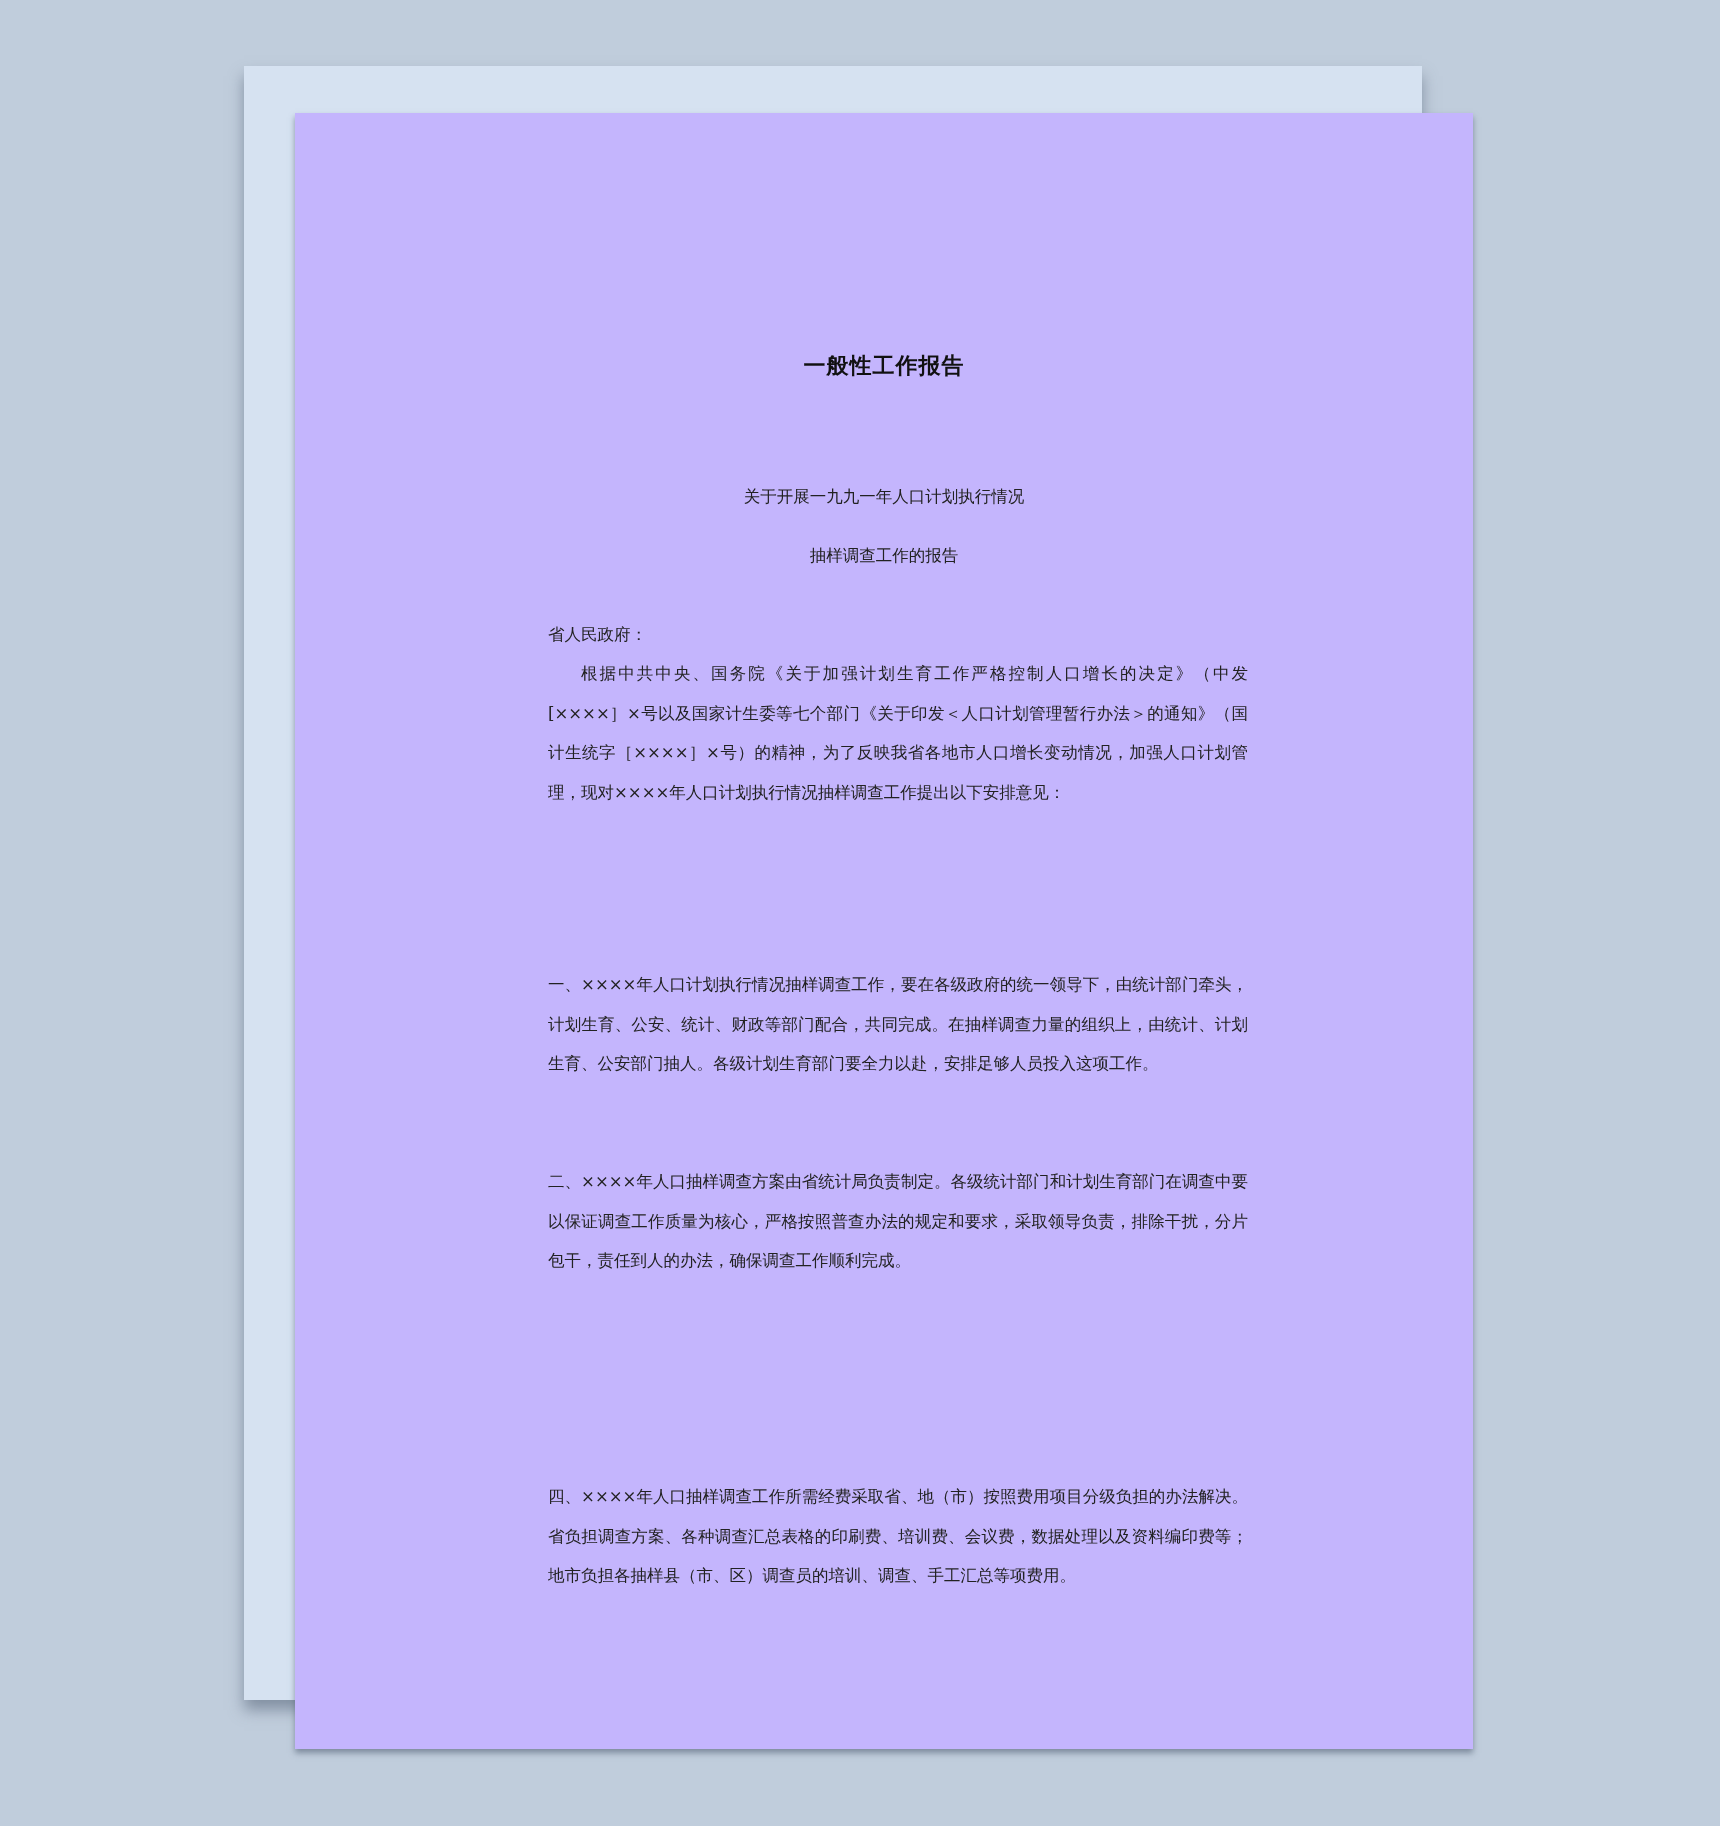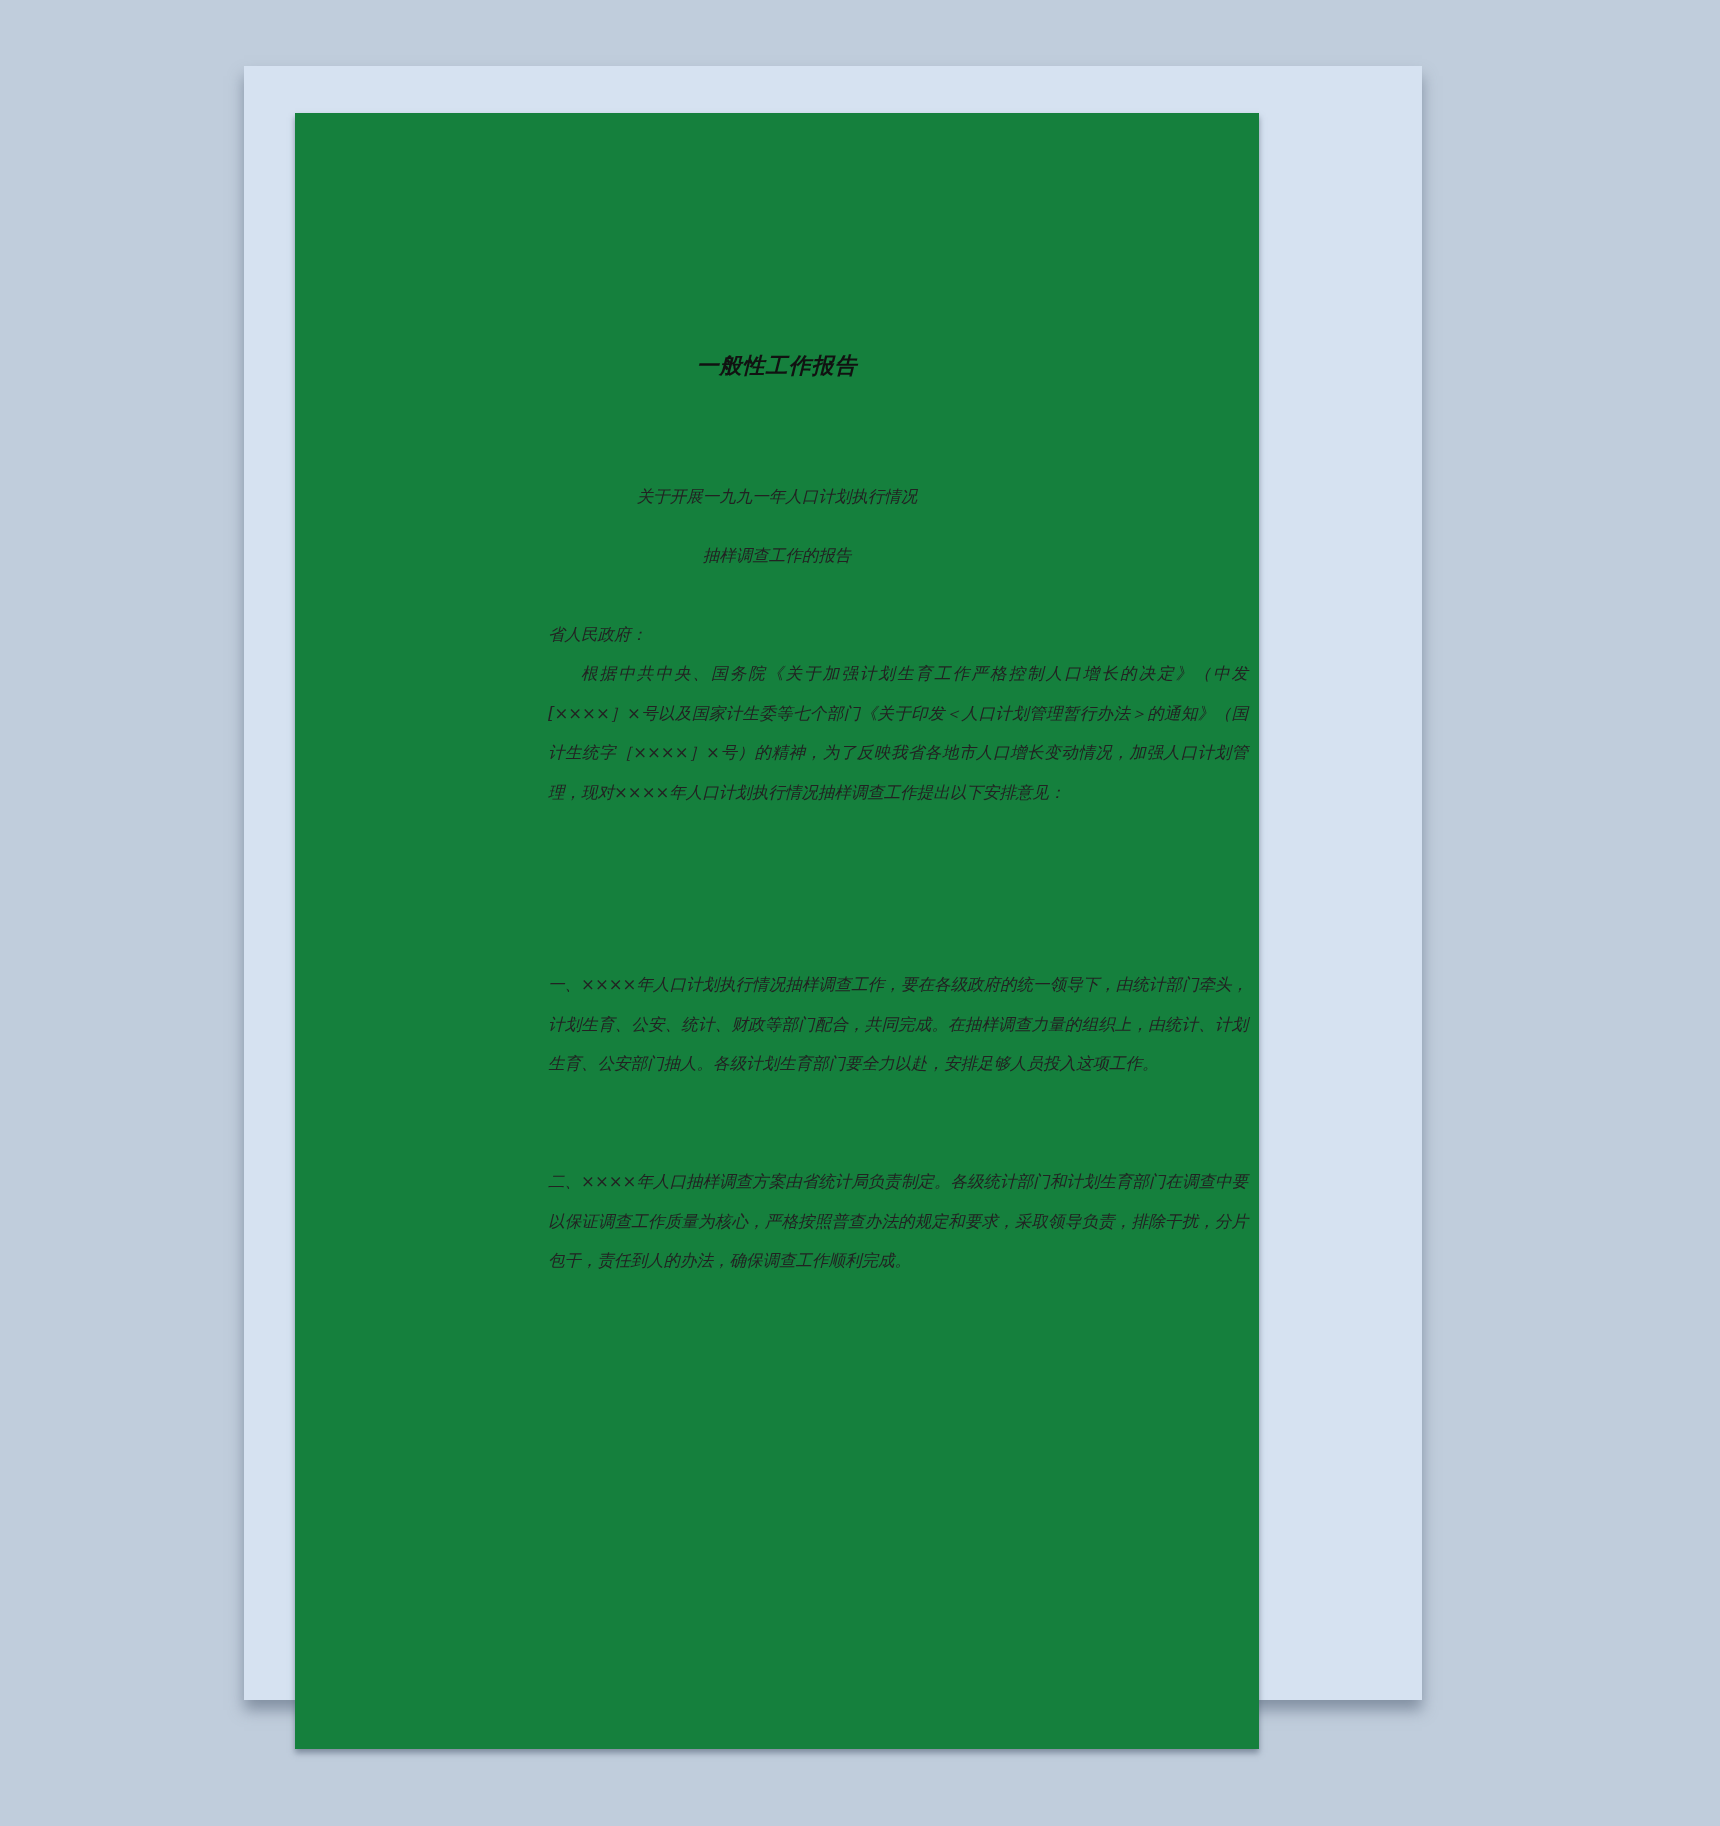--- a/index.html
+++ b/index.html
@@ -13,24 +13,23 @@
   .back-page {
     position: absolute;
     left: 244px; top: 66px;
     width: 1178px; height: 1634px;
     background: #d6e2f1;
     box-shadow: 0 10px 14px rgba(80,95,115,0.55);
   }
   .front-page {
     position: absolute;
     left: 295px; top: 113px;
-    width: 964px; height: 1636px;
-    background: #15803d;
+    width: 1178px; height: 1636px;
+    background: #c4b5fd;
     box-shadow: 0 4px 6px rgba(80,95,115,0.6);
-    font-style: italic;
   }
   .doc-title {
     position: absolute;
     left: 0; right: 0; top: 238px;
     text-align: center;
     font-size: 22px;
     font-weight: bold;
     color: #111;
     letter-spacing: 1px;
   }
@@ -67,13 +66,14 @@
 
 <div class="front-page">
   <div class="doc-title">一般性工作报告</div>
   <div class="subtitle l1">关于开展一九九一年人口计划执行情况</div>
   <div class="subtitle l2">抽样调查工作的报告</div>
 
   <p class="body salutation">省人民政府：</p>
   <p class="body intro">根据中共中央、国务院《关于加强计划生育工作严格控制人口增长的决定》（中发[××××］×号以及国家计生委等七个部门《关于印发＜人口计划管理暂行办法＞的通知》（国计生统字［××××］×号）的精神，为了反映我省各地市人口增长变动情况，加强人口计划管理，现对××××年人口计划执行情况抽样调查工作提出以下安排意见：</p>
   <p class="body item-1">一、××××年人口计划执行情况抽样调查工作，要在各级政府的统一领导下，由统计部门牵头，计划生育、公安、统计、财政等部门配合，共同完成。在抽样调查力量的组织上，由统计、计划生育、公安部门抽人。各级计划生育部门要全力以赴，安排足够人员投入这项工作。</p>
   <p class="body item-2">二、××××年人口抽样调查方案由省统计局负责制定。各级统计部门和计划生育部门在调查中要以保证调查工作质量为核心，严格按照普查办法的规定和要求，采取领导负责，排除干扰，分片包干，责任到人的办法，确保调查工作顺利完成。</p>
+  <p class="body item-4">四、××××年人口抽样调查工作所需经费采取省、地（市）按照费用项目分级负担的办法解决。省负担调查方案、各种调查汇总表格的印刷费、培训费、会议费，数据处理以及资料编印费等；地市负担各抽样县（市、区）调查员的培训、调查、手工汇总等项费用。</p>
 </div>
 
 </body></html>

